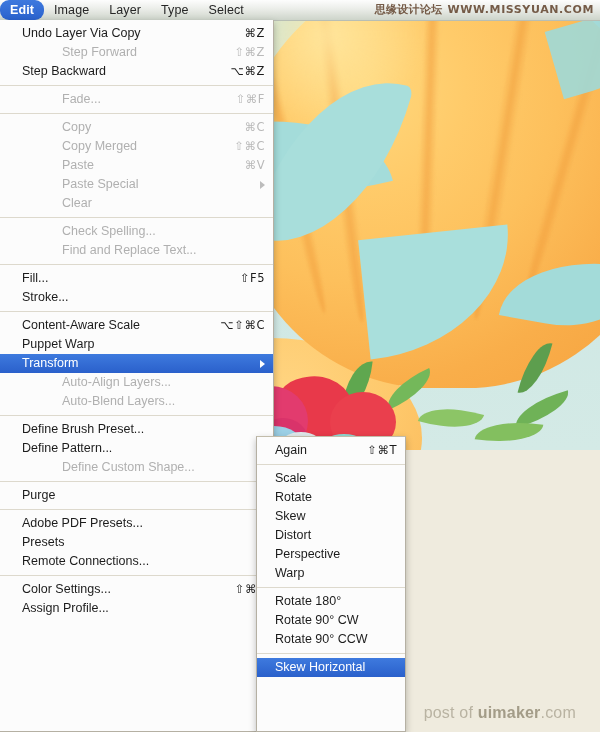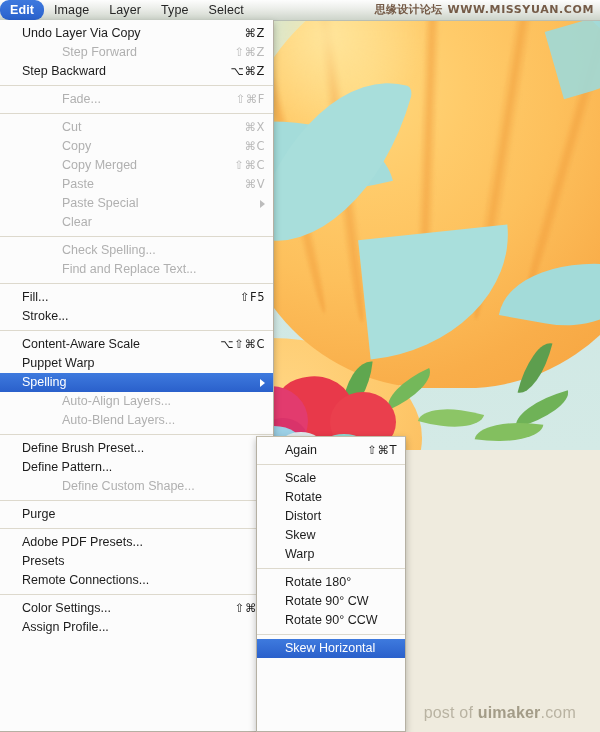--- a/index.html
+++ b/index.html
@@ -132,21 +132,21 @@
   .mi.dim .sc{color:#b9b9b9;}
   .mi.sel{background:linear-gradient(180deg,#3e7ade 0%,#2a60cb 100%);color:#fff;}
   .mi .arrow{
     width:0;height:0;border-left:5px solid #2b2b2b;
     border-top:4px solid transparent;border-bottom:4px solid transparent;
     margin-left:6px;
   }
   .mi.sel .arrow{border-left-color:#fff;}
   .mi.dim .arrow{border-left-color:#bcbcbc;}
   .sep{height:1px;background:#ddd9cd;margin:4px 0;}
-  #transform-menu .mi{padding-left:28px;}
+  #transform-menu .mi{padding-left:18px;}
 </style>
 </head>
 <body>
 
 <div id="canvas-area">
   <div class="sky"></div>
   <div class="pumpkin2"></div>
   <div class="pumpkin">
     <div class="ridge r1"></div>
     <div class="ridge r2"></div>
@@ -216,24 +216,20 @@
       <span class="lbl">Step Backward</span>
       <span class="sc">⌥⌘Z</span>
     </div>
     <div class="sep"></div>
     <div class="mi dim">
       <span class="lbl">Fade...</span>
       <span class="sc">⇧⌘F</span>
     </div>
     <div class="sep"></div>
     <div class="mi dim">
-      <span class="lbl">Cut</span>
-      <span class="sc">⌘X</span>
-    </div>
-    <div class="mi dim">
       <span class="lbl">Copy</span>
       <span class="sc">⌘C</span>
     </div>
     <div class="mi dim">
       <span class="lbl">Copy Merged</span>
       <span class="sc">⇧⌘C</span>
     </div>
     <div class="mi dim">
       <span class="lbl">Paste</span>
       <span class="sc">⌘V</span>
@@ -262,21 +258,21 @@
     </div>
     <div class="sep"></div>
     <div class="mi">
       <span class="lbl">Content-Aware Scale</span>
       <span class="sc">⌥⇧⌘C</span>
     </div>
     <div class="mi">
       <span class="lbl">Puppet Warp</span>
     </div>
     <div class="mi sel">
-      <span class="lbl">Spelling</span>
+      <span class="lbl">Transform</span>
       <span class="arrow"></span>
     </div>
     <div class="mi dim">
       <span class="lbl">Auto-Align Layers...</span>
     </div>
     <div class="mi dim">
       <span class="lbl">Auto-Blend Layers...</span>
     </div>
     <div class="sep"></div>
     <div class="mi">
@@ -320,24 +316,27 @@
       <span class="sc">⇧⌘T</span>
     </div>
     <div class="sep"></div>
     <div class="mi">
       <span class="lbl">Scale</span>
     </div>
     <div class="mi">
       <span class="lbl">Rotate</span>
     </div>
     <div class="mi">
+      <span class="lbl">Skew</span>
+    </div>
+    <div class="mi">
       <span class="lbl">Distort</span>
     </div>
     <div class="mi">
-      <span class="lbl">Skew</span>
+      <span class="lbl">Perspective</span>
     </div>
     <div class="mi">
       <span class="lbl">Warp</span>
     </div>
     <div class="sep"></div>
     <div class="mi">
       <span class="lbl">Rotate 180°</span>
     </div>
     <div class="mi">
       <span class="lbl">Rotate 90° CW</span>

